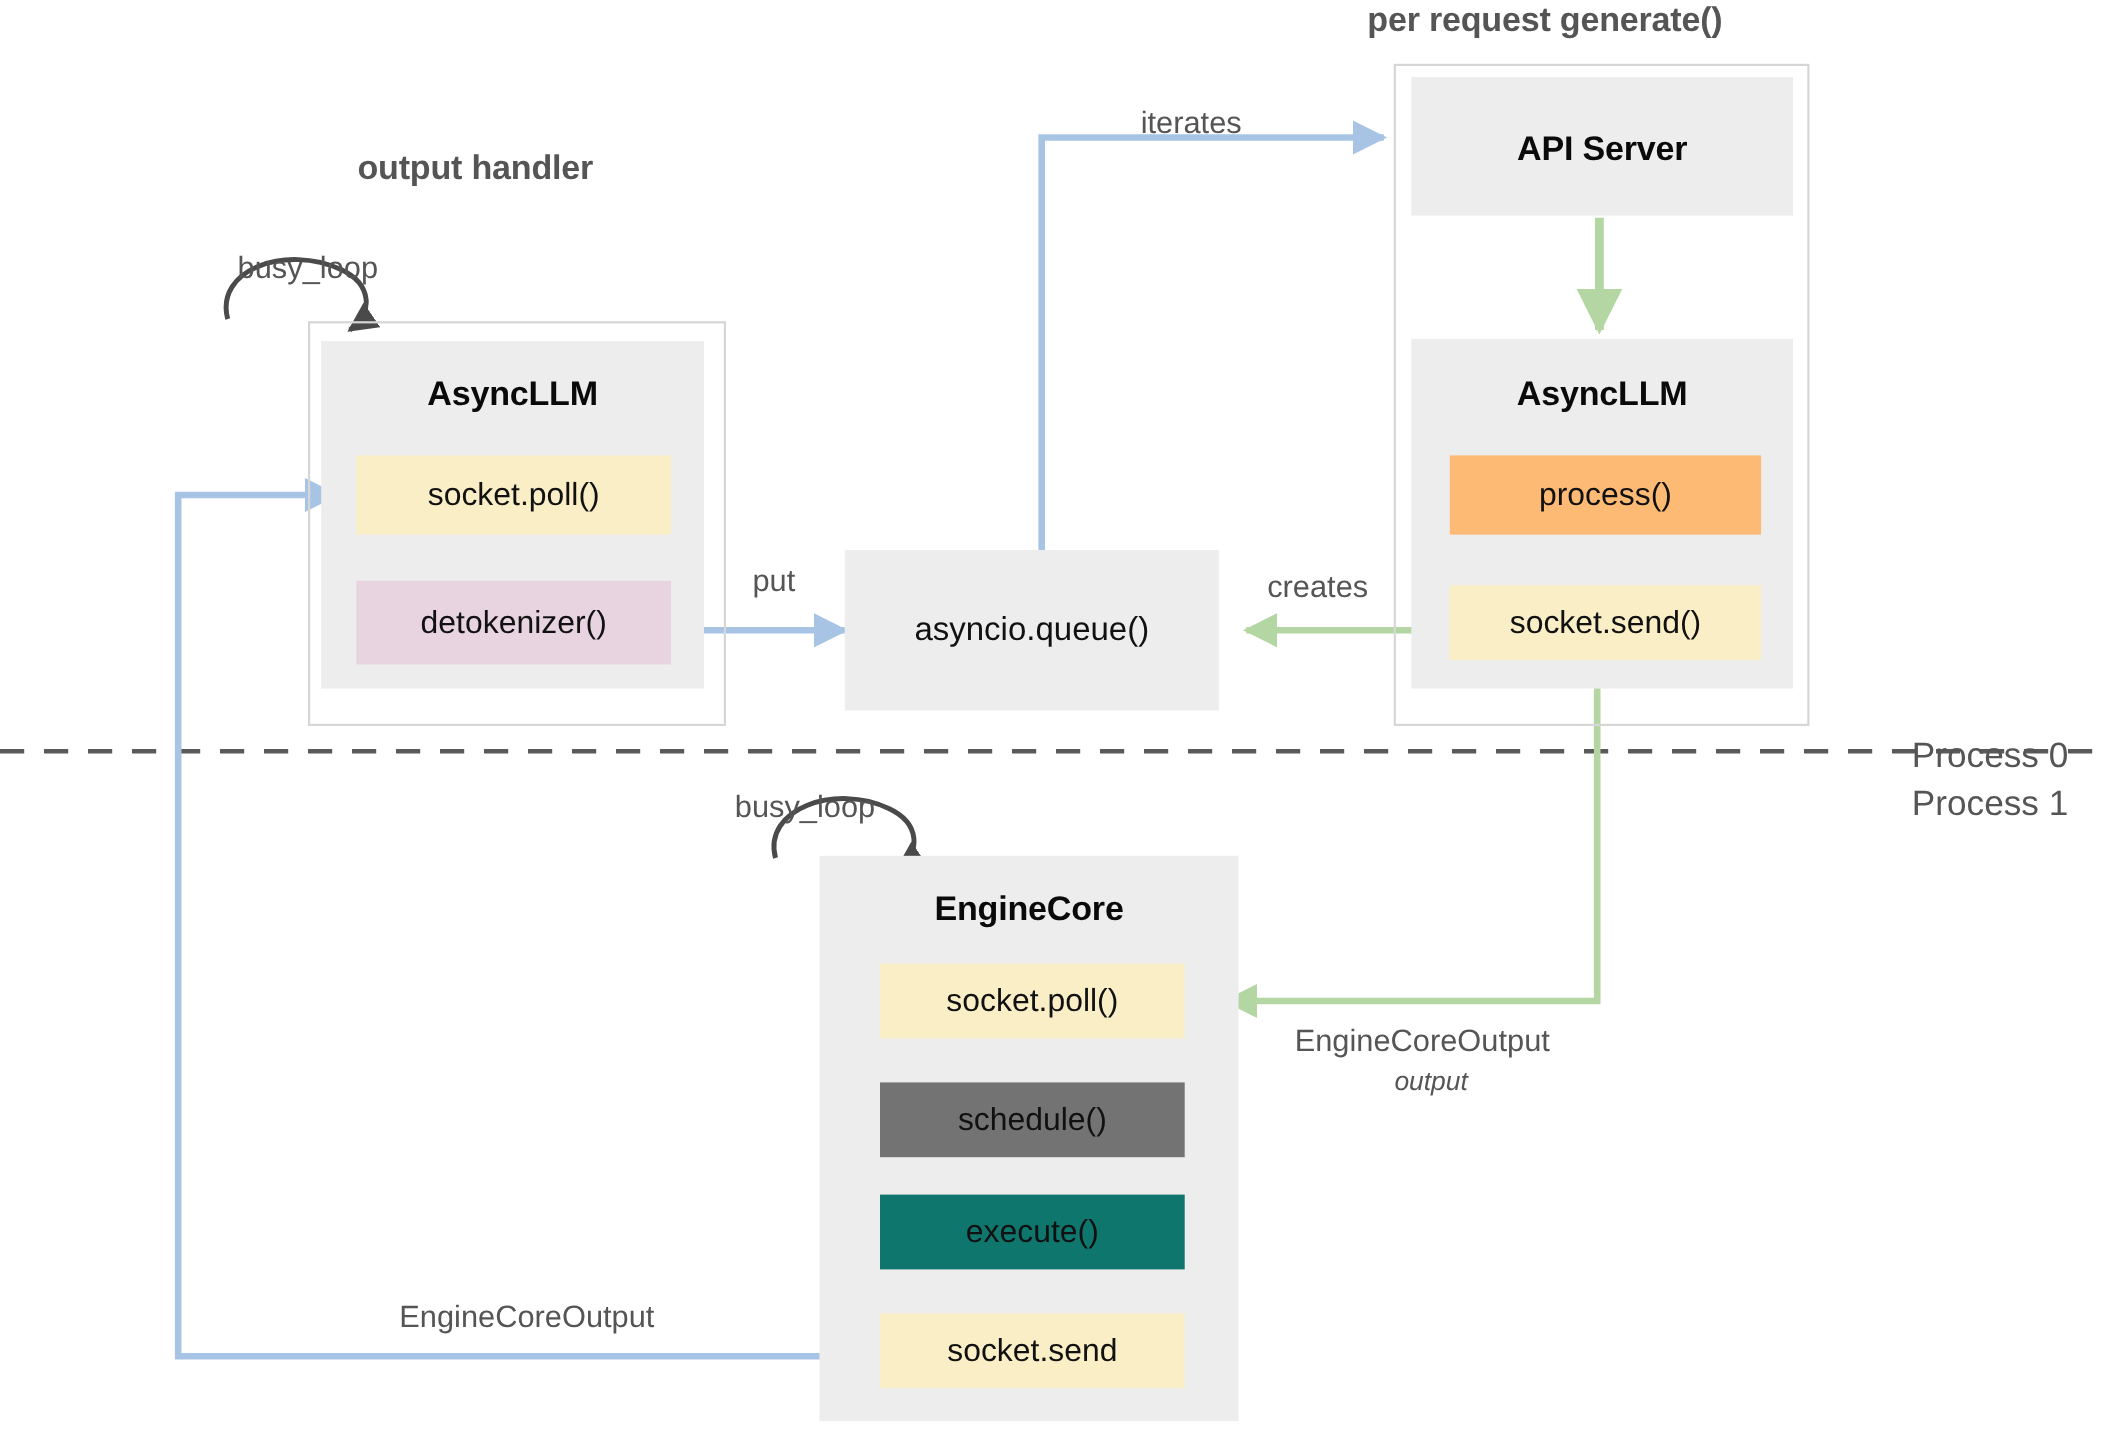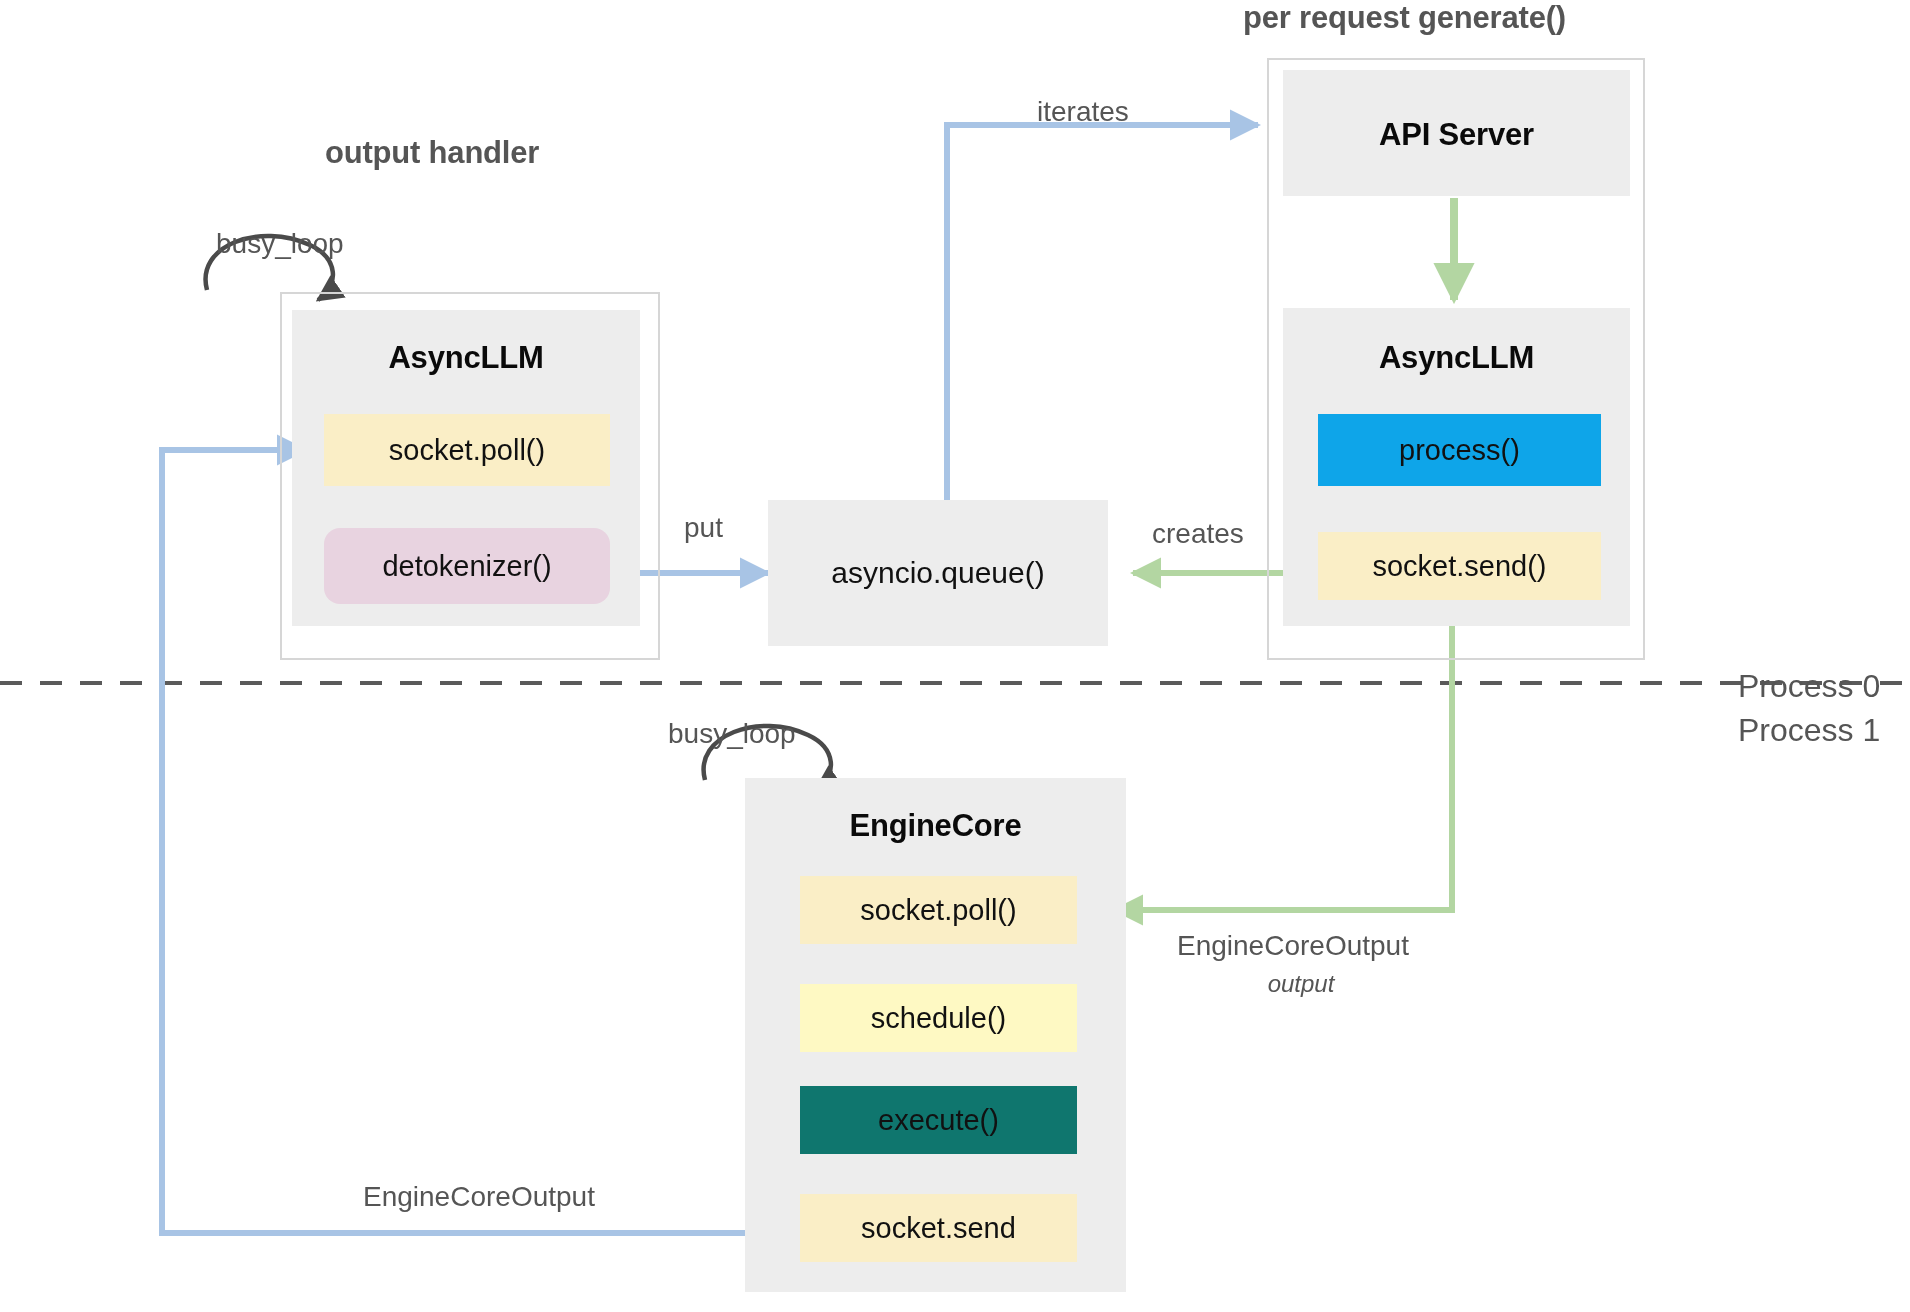--- a/index.html
+++ b/index.html
@@ -84,23 +84,23 @@
     position: absolute;
     box-sizing: border-box;
     display: flex;
     align-items: center;
     justify-content: center;
     font-size: 29px;
     color: #111111;
     white-space: nowrap;
   }
   .m-yellow { background: #faeec6; }
-  .m-pink   { background: #e8d3e0; border-radius: 16px; }
-  .m-peach  { background: #0ea5e9; }
-  .m-green  { background: #fef9c3; }
+  .m-pink   { background: #e8d3e0; }
+  .m-peach  { background: #fdba74; }
+  .m-green  { background: #737373; }
   .m-blue   { background: #0f766e; }
   .plainbox {
     position: absolute;
     box-sizing: border-box;
     background: #ededed;
     display: flex;
     align-items: center;
     justify-content: center;
     font-size: 30px;
     color: #111111;

